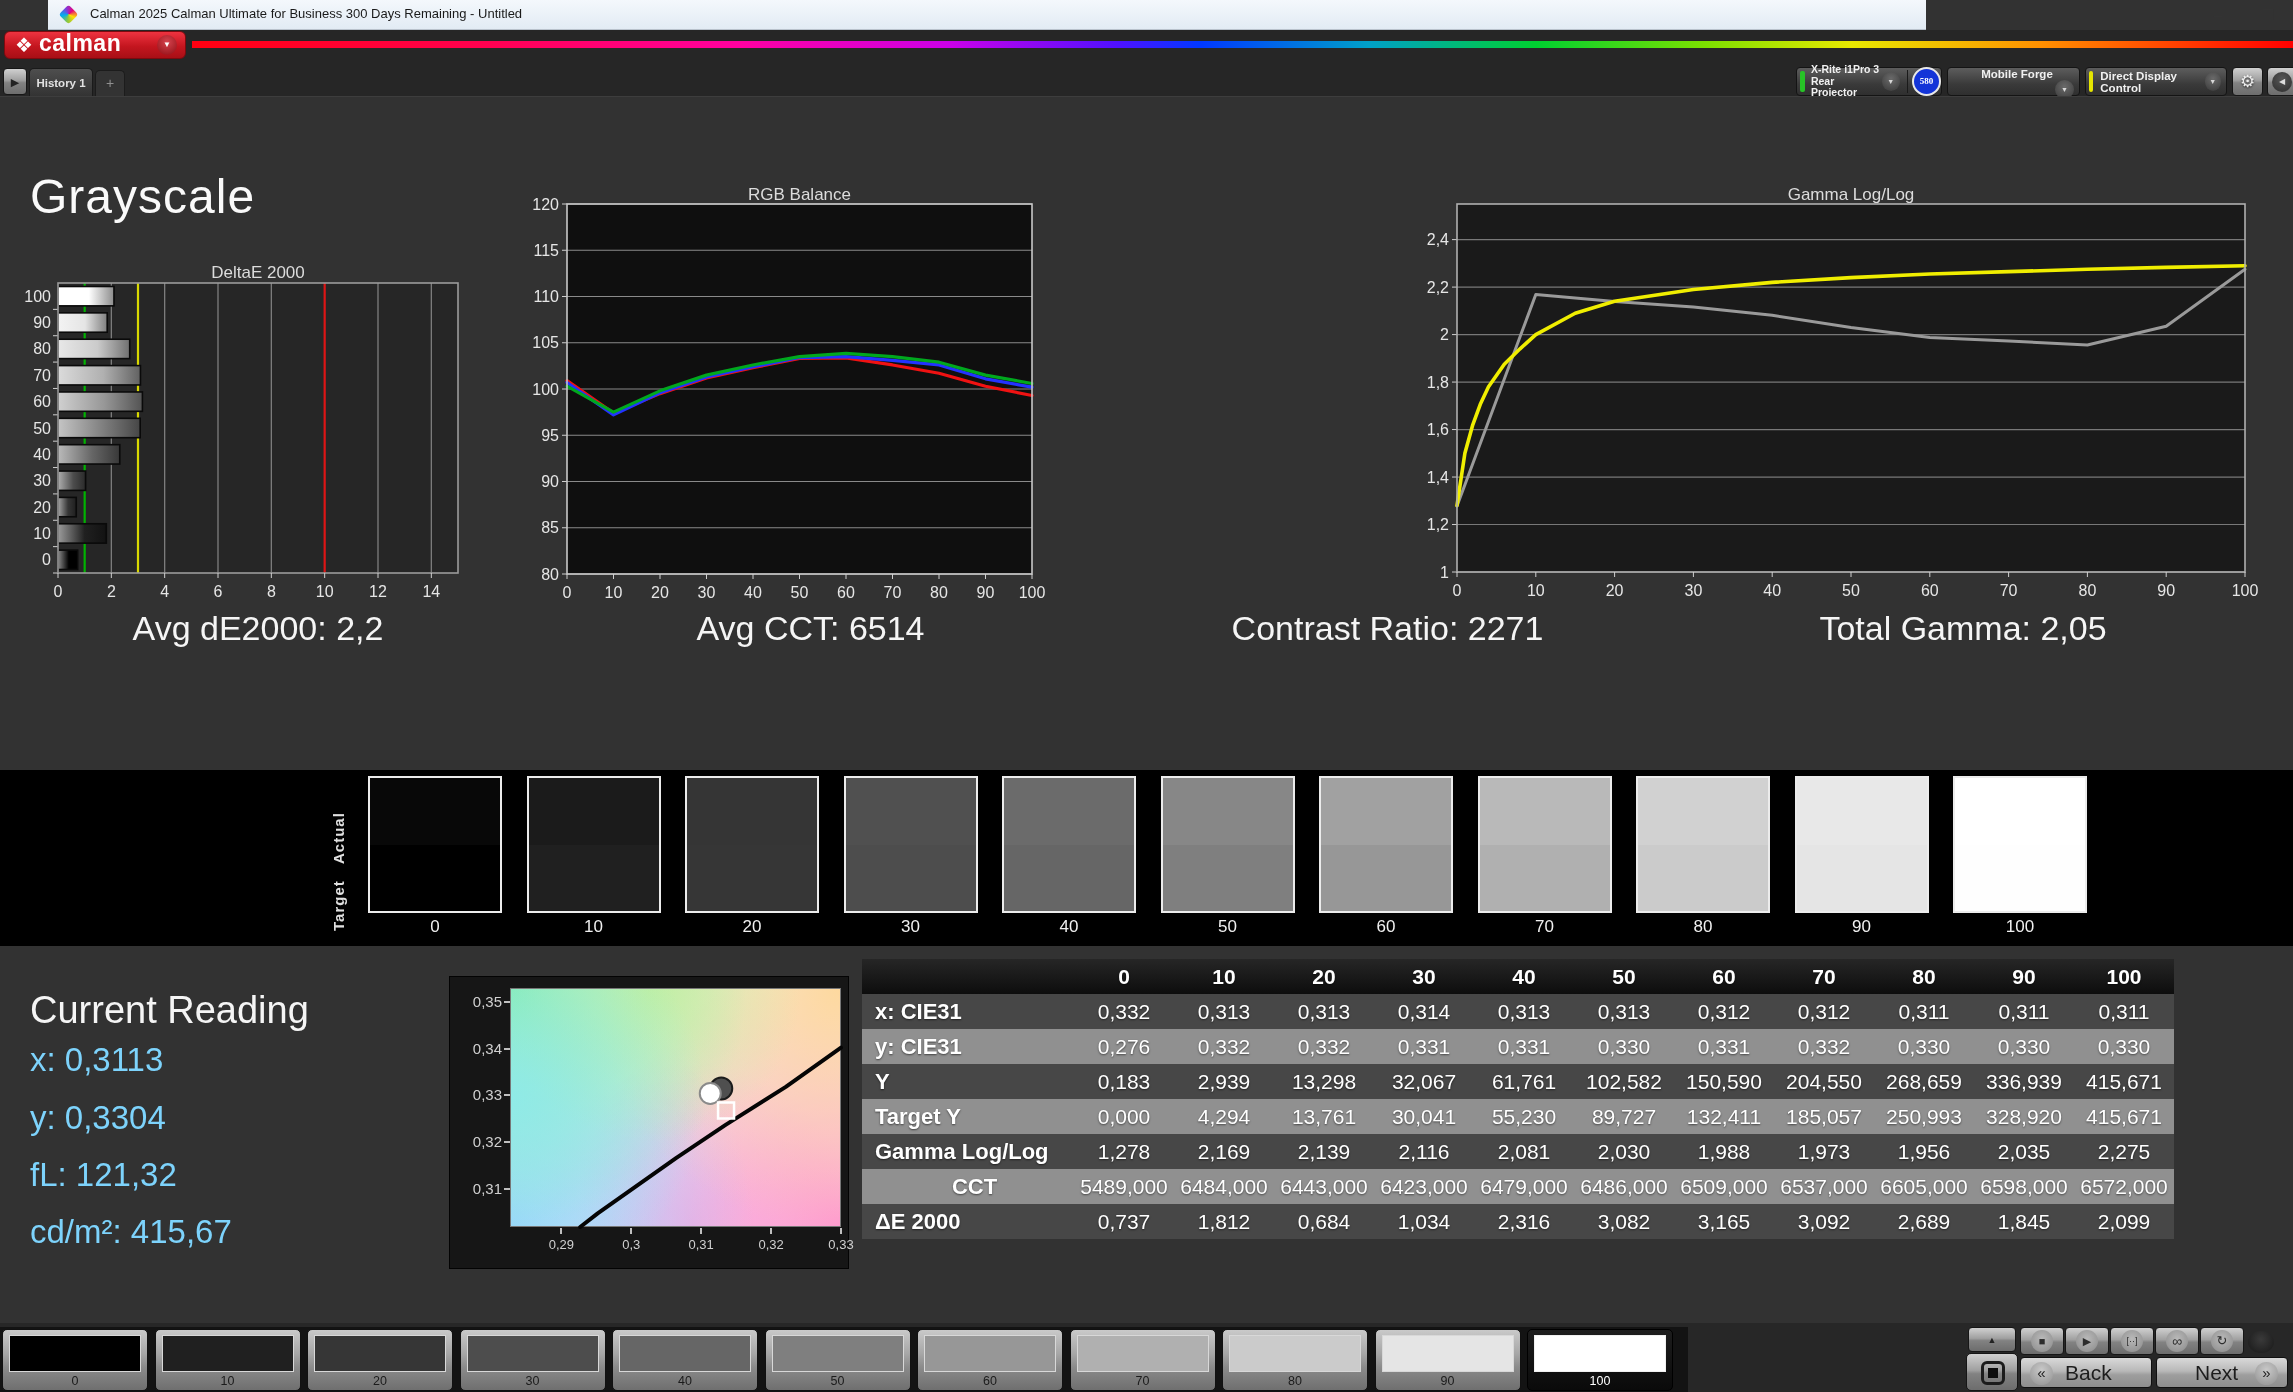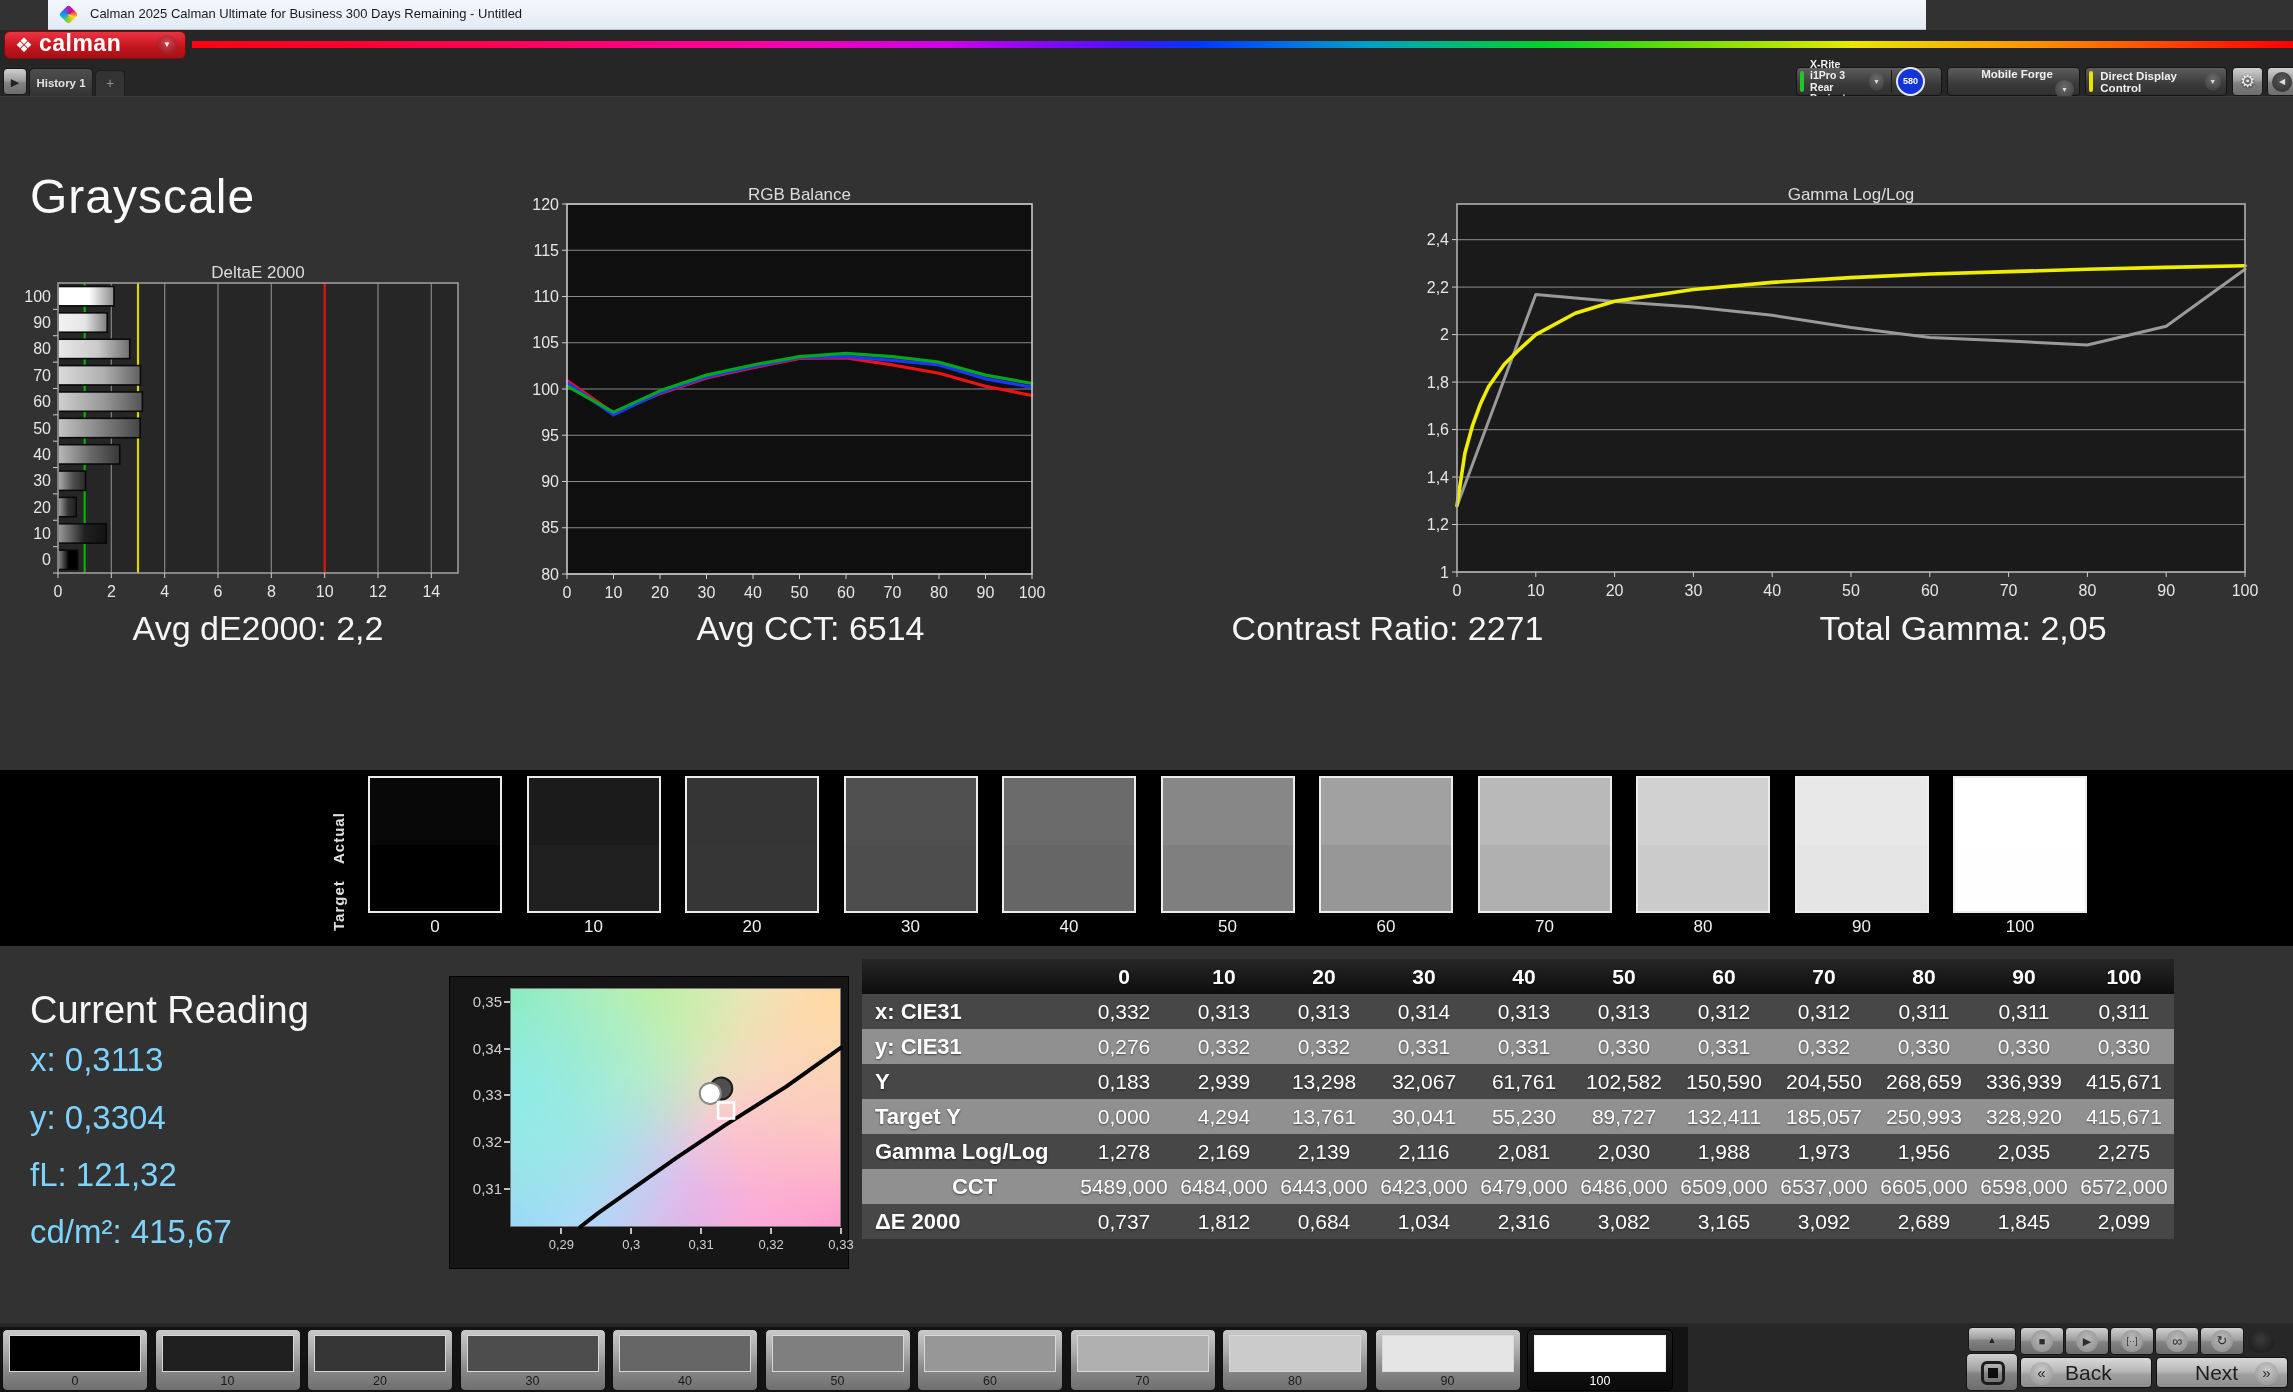--- a/index.html
+++ b/index.html
@@ -28,21 +28,21 @@
 #tab-history { left:29px; top:38px; width:64px; height:28px; border-radius:5px 5px 0 0; background:linear-gradient(180deg,#4e4e4e,#333333); border:1px solid #1a1a1a; border-bottom:none; color:#e2e2e2; font-size:11.5px; font-weight:bold; text-align:center; line-height:28px; }
 #tab-add { left:95px; top:40px; width:30px; height:26px; border-radius:5px 5px 0 0; background:#333; border:1px solid #1c1c1c; border-bottom:none; color:#909090; font-size:14px; text-align:center; line-height:24px; }
 
 
 .drop { top:37px; height:29px; border-radius:4px; background:linear-gradient(180deg,#5d5d5d,#3a3a3a 60%,#2f2f2f); border:1px solid #141414; color:#f0f0f0; display:flex; align-items:center; }
 .drop .bar { width:5px; height:21px; margin-left:3px; border-radius:2px; }
 .drop .caret { width:19px; height:19px; border-radius:50%; background:radial-gradient(circle at 50% 35%,#6a6a6a,#383838); color:#d8d8d8; font-size:7px; text-align:center; line-height:19px; margin-left:auto; margin-right:5px; }
 #meter-drop { left:1796px; width:146px; }
 #meter-drop .2lines {}
 #meter-lines { margin-left:6px; font-size:10.5px; line-height:11.5px; font-weight:bold; }
-#meter-badge { width:29px; height:29px; margin-right:16px; border-radius:50%; background:#1334d8; border:2px solid #e8e8e8; color:#fff; font-size:9px; font-weight:bold; text-align:center; line-height:25px; flex:none; }
+#meter-badge { width:29px; height:29px; margin-right:0; border-radius:50%; background:#1334d8; border:2px solid #e8e8e8; color:#fff; font-size:9px; font-weight:bold; text-align:center; line-height:25px; flex:none;font-family:Liberation Serif, serif; }
 #meter-sep { width:1px; height:23px; background:#1a1a1a; margin:0 4px 0 2px; }
 #source-drop { left:1947px; width:133px;flex-direction:column; }
 #source-drop span.lbl, #control-drop span.lbl { margin-left:7px; font-size:11.5px; font-weight:bold; }
 #control-drop { left:2085px; width:142px; }
 #gear-btn { left:2232px; top:37px; width:31px; height:29px; border-radius:4px; text-align:center; }
 #gear-btn span { font-size:17px; color:#ececec; line-height:28px; text-shadow:0 1px 2px #222; }
 #collapse-btn { left:2267px; top:37px; width:30px; height:29px; border-radius:4px; }
 #collapse-btn .chip { position:absolute; left:4px; top:4px; width:20px; height:20px; border-radius:50%; background:radial-gradient(circle at 50% 35%,#565656,#2e2e2e); color:#ddd; font-size:8px; text-align:center; line-height:20px; }
 
 

